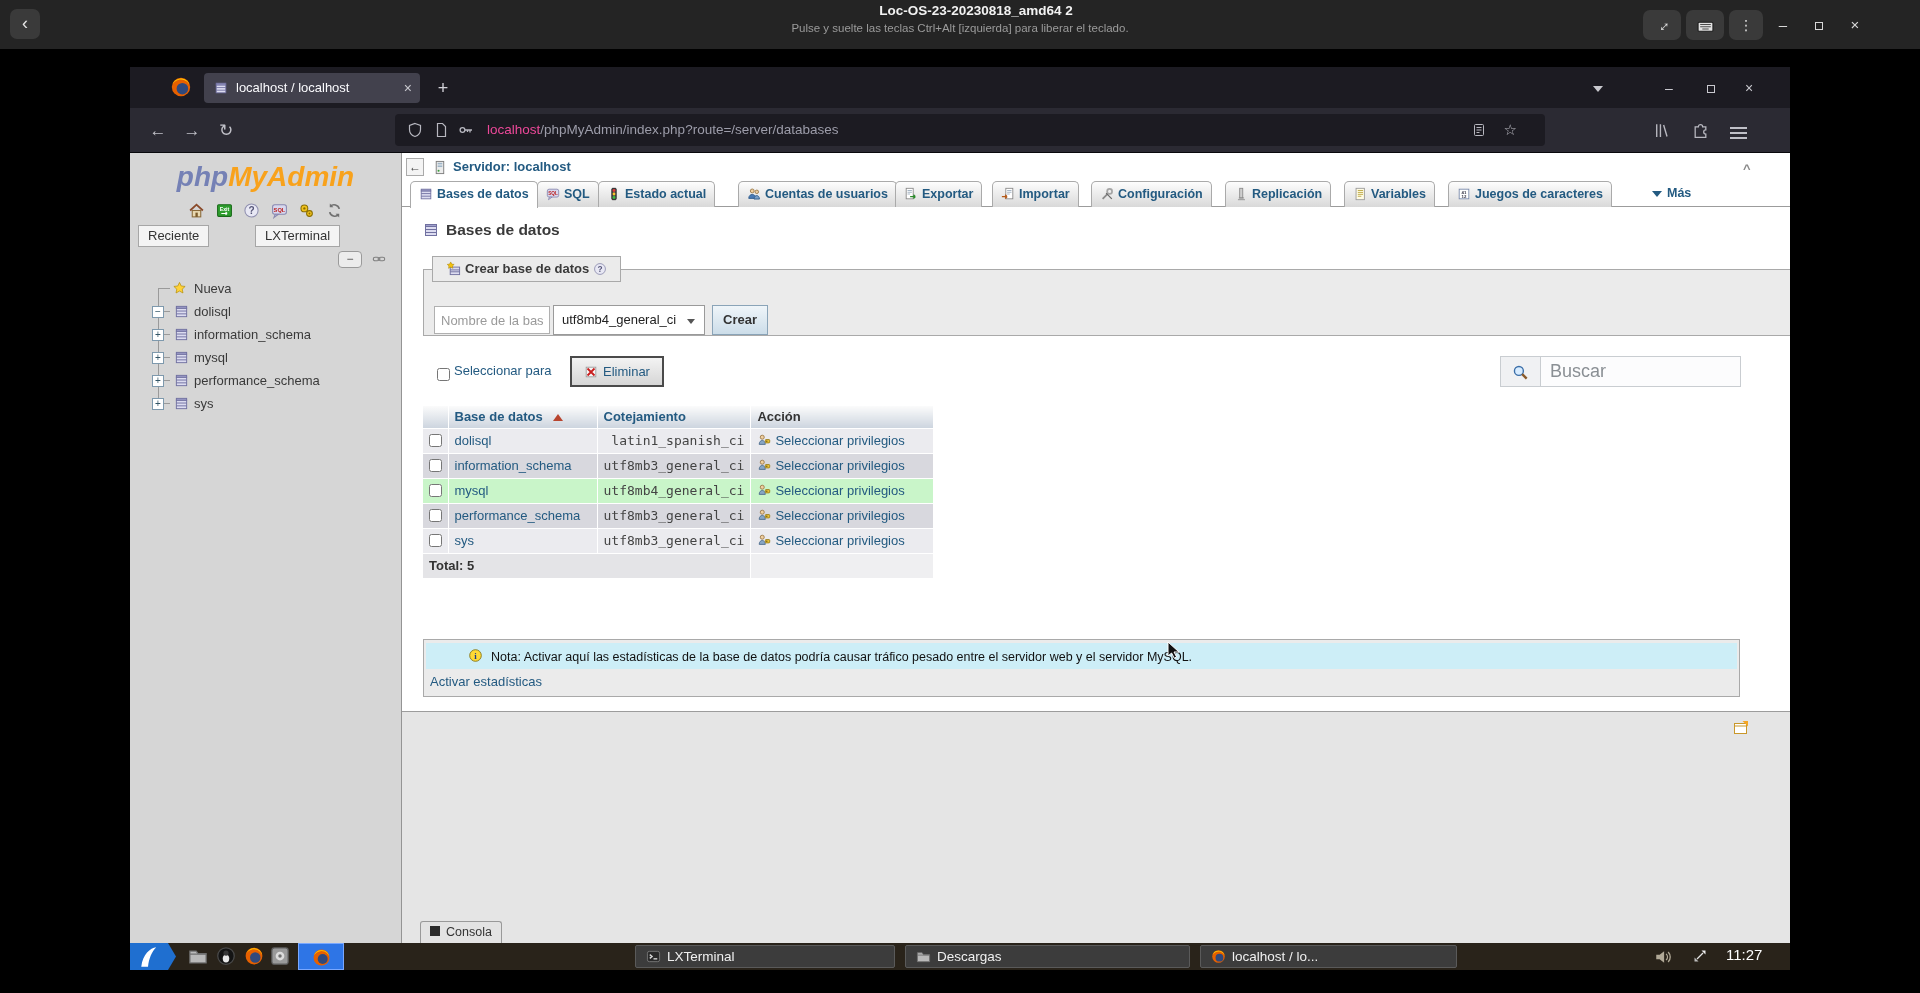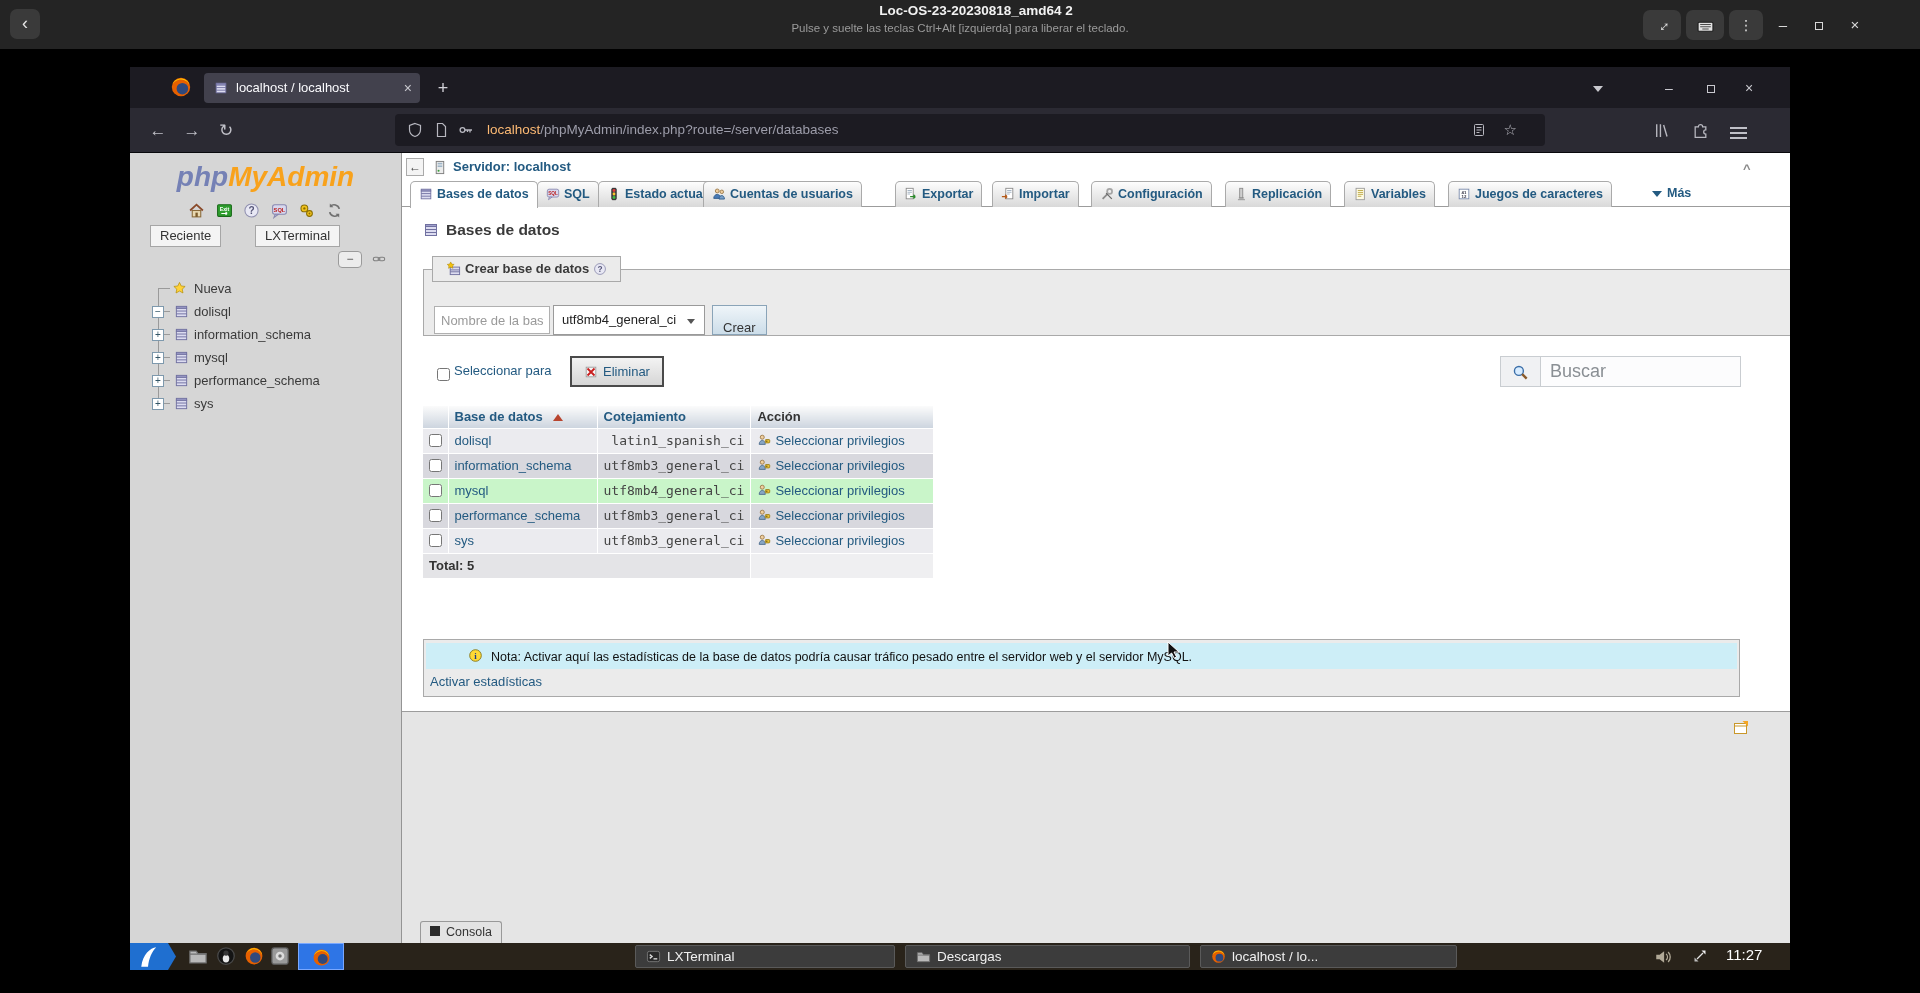--- a/index.html
+++ b/index.html
@@ -42,21 +42,21 @@
     border-left:5px solid transparent; border-right:5px solid transparent; border-top:6px solid #c9c9cf; }
 
   #navbar { position:absolute; left:0; top:41px; width:100%; height:45px; background:#2b2a33;
     border-bottom:1px solid #08080c; }
   .navglyph { position:absolute; top:9px; color:#c0c0c8; font-size:17px; width:28px; height:28px;
     text-align:center; line-height:28px; border-radius:4px; }
   #urlbar { position:absolute; left:265px; top:6px; width:1150px; height:32px; background:#1c1b22;
     border-radius:4px; color:#fbfbfe; font-size:13.5px; line-height:32px; }
   #urlbar .u-ic { position:absolute; top:8px; }
   #url-text { position:absolute; left:92px; top:0; white-space:nowrap; }
-  #url-text .host { color:#fdba74; }
+  #url-text .host { color:#ec4899; }
   #url-text .path { color:#9d9daa; }
   .urlright { position:absolute; top:8px; }
   #pagebody { position:absolute; left:0; top:86px; width:100%; height:790px; background:#6d28d9; overflow:hidden; }
 
   
   #sidebar { position:absolute; left:0; top:0; width:272px; height:100%; background:#d6d6d6;
     border-right:1px solid #949494; }
   #pma-logo { position:absolute; left:0; top:8px; width:100%; text-align:center;
     font-size:28px; font-weight:bold; font-style:italic; letter-spacing:0; }
   #pma-logo .lp { color:#7581b5; } #pma-logo .lm { color:#f8a21c; }
@@ -101,22 +101,22 @@
   #fs-create legend { margin-left:8px; padding:4px 9px; background:#ebebeb; border:1px solid #a9a9a9;
     font-size:13px; font-weight:bold; color:#3a3a3a; }
   #fs-create legend svg { margin:0 4px; position:relative; top:-1px; }
   #db-name { position:absolute; left:10px; top:24px; width:116px; height:28px; border:1px solid #b0b0b0;
     padding:0 6px; font-size:13px; font-family:"Liberation Sans",sans-serif; color:#333; background:#fff; }
   #db-name::placeholder { color:#9a9a9a; }
   .selectbox { position:absolute; left:129px; top:23px; width:152px; height:30px; background:#fff;
     border:1px solid #9a9a9a; font-size:13px; color:#222; line-height:28px; padding:0 8px; }
   .selectbox .chev { position:absolute; right:9px; top:13px; width:0; height:0;
     border-left:4.5px solid transparent; border-right:4.5px solid transparent; border-top:5.5px solid #555; }
-  #btn-create { position:absolute; left:288px; top:23px; height:30px; padding:8px 10px;
-    background:linear-gradient(#eff5f9,#ccdde9); border:1px solid #8aa4b8; font-size:13px; color:#333; line-height:28px; }
+  #btn-create { position:absolute; left:288px; top:23px; height:30px; padding:0 10px;
+    background:linear-gradient(#eff5f9,#ccdde9); border:1px solid #8aa4b8; font-size:13px; color:#333; line-height:28px;font-weight:bold; }
 
   #row-actions { position:absolute; left:21px; top:203px; width:1340px; height:32px; }
   #chk-all { position:absolute; left:10px; top:9px; }
   #lbl-selall { position:absolute; left:31px; top:7px; font-size:13px; color:#235a81; }
   #btn-delete { position:absolute; left:147px; top:0; height:31px; padding:0 12px;
     background:linear-gradient(#f3f3f3,#d6d6d6); border:2px solid #4a4a4a; font-size:13px; color:#235a81; line-height:27px; }
   #btn-delete svg { margin-right:5px; position:relative; top:-1px; }
   #searchwrap { position:absolute; left:1077px; top:0; height:31px; }
   #search-ic { position:absolute; left:0; top:0; width:41px; height:31px; background:#f0f1f3;
     border:1px solid #c9cdd1; text-align:center; line-height:29px; }
@@ -443,21 +443,21 @@
         <svg class="i" width="17" height="17">
             <use href="#sy-sql"></use>
           </svg>
         <svg class="i" width="17" height="17">
             <use href="#sy-gears"></use>
           </svg>
         <svg class="i" width="17" height="17">
             <use href="#sy-refresh"></use>
           </svg>
       </div>
-      <div class="side-btn" style="left:20px">Reciente</div>
+      <div class="side-btn" style="left:8px">Reciente</div>
       <div class="side-btn" style="left:125px">LXTerminal</div>
       <div id="nav-collapse"><span>−</span></div>
       <svg class="i abs" id="nav-link" width="18" height="14">
           <use href="#sy-chain"></use>
         </svg>
 
       <div id="tree">
         <div class="tvline" style="top:11px;height:116px"></div>
         <div class="trow">
           <span class="stub"></span>
@@ -521,21 +521,21 @@
       <div id="tabsrow">
         <div class="pmatab active" style="left:8px"><svg class="i" width="14" height="14">
               <use href="#sy-db"></use>
             </svg><span>Bases de datos</span></div>
         <div class="pmatab" style="left:135px"><svg class="i" width="14" height="14">
               <use href="#sy-sql"></use>
             </svg><span>SQL</span></div>
         <div class="pmatab" style="left:196px"><svg class="i" width="14" height="14">
               <use href="#sy-status"></use>
             </svg><span>Estado actual</span></div>
-        <div class="pmatab" style="left:301px"><svg class="i" width="14" height="14">
+        <div class="pmatab" style="left:336px"><svg class="i" width="14" height="14">
               <use href="#sy-users"></use>
             </svg><span>Cuentas de usuarios</span></div>
         <div class="pmatab" style="left:493px"><svg class="i" width="14" height="14">
               <use href="#sy-export"></use>
             </svg><span>Exportar</span></div>
         <div class="pmatab" style="left:590px"><svg class="i" width="14" height="14">
               <use href="#sy-import"></use>
             </svg><span>Importar</span></div>
         <div class="pmatab" style="left:689px"><svg class="i" width="14" height="14">
               <use href="#sy-config"></use>

